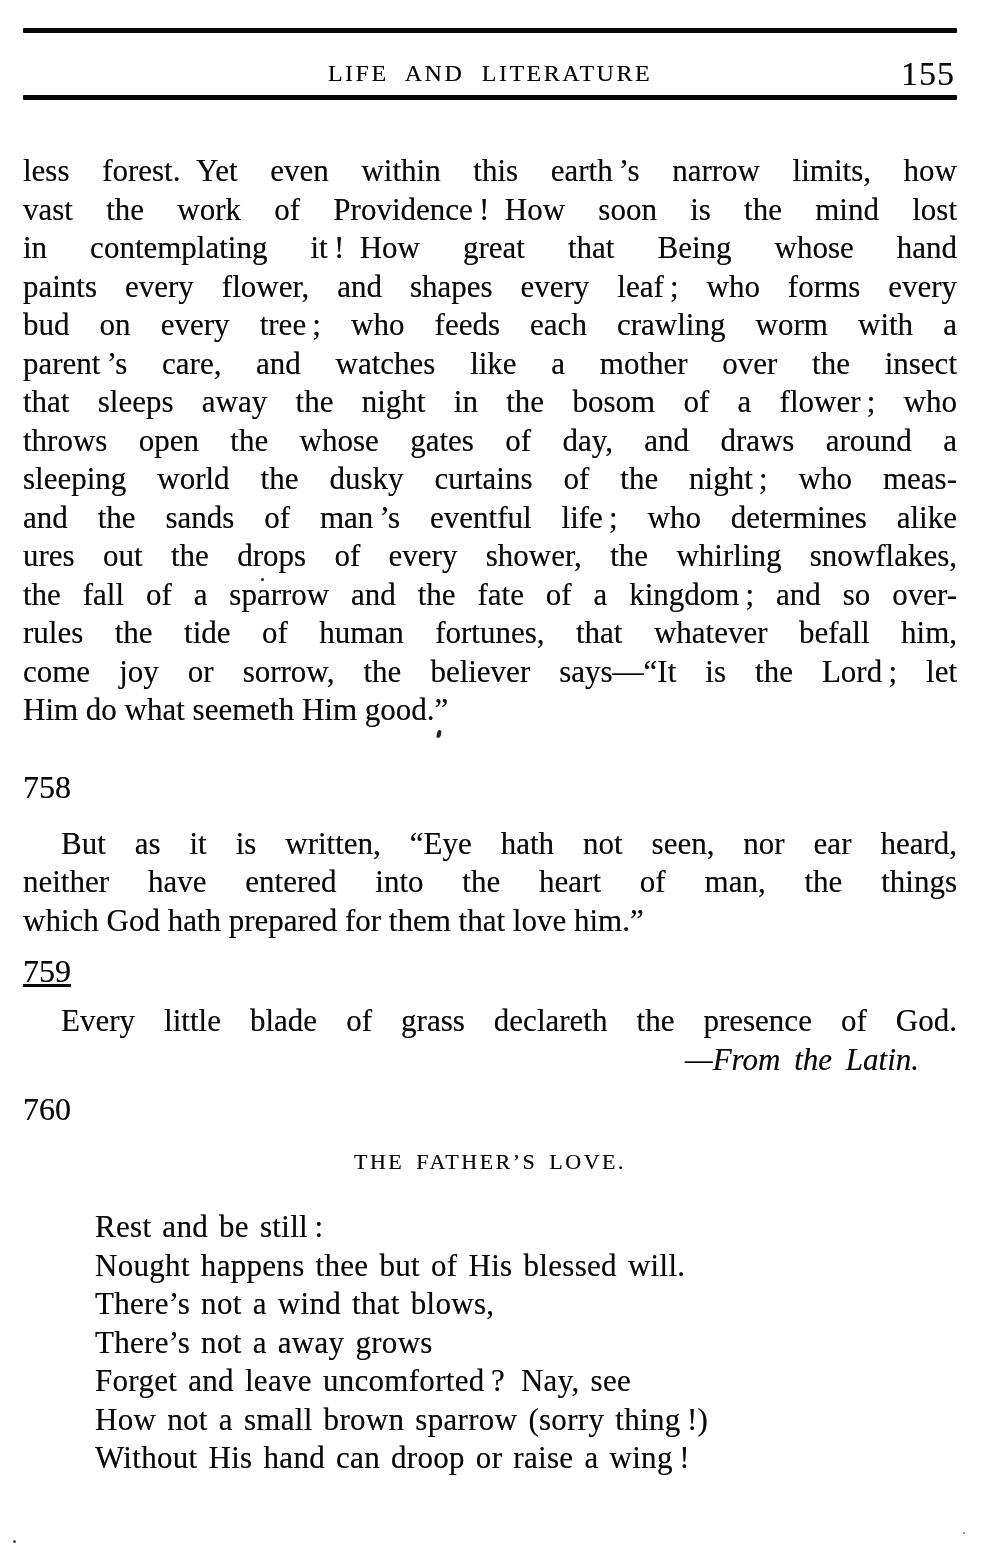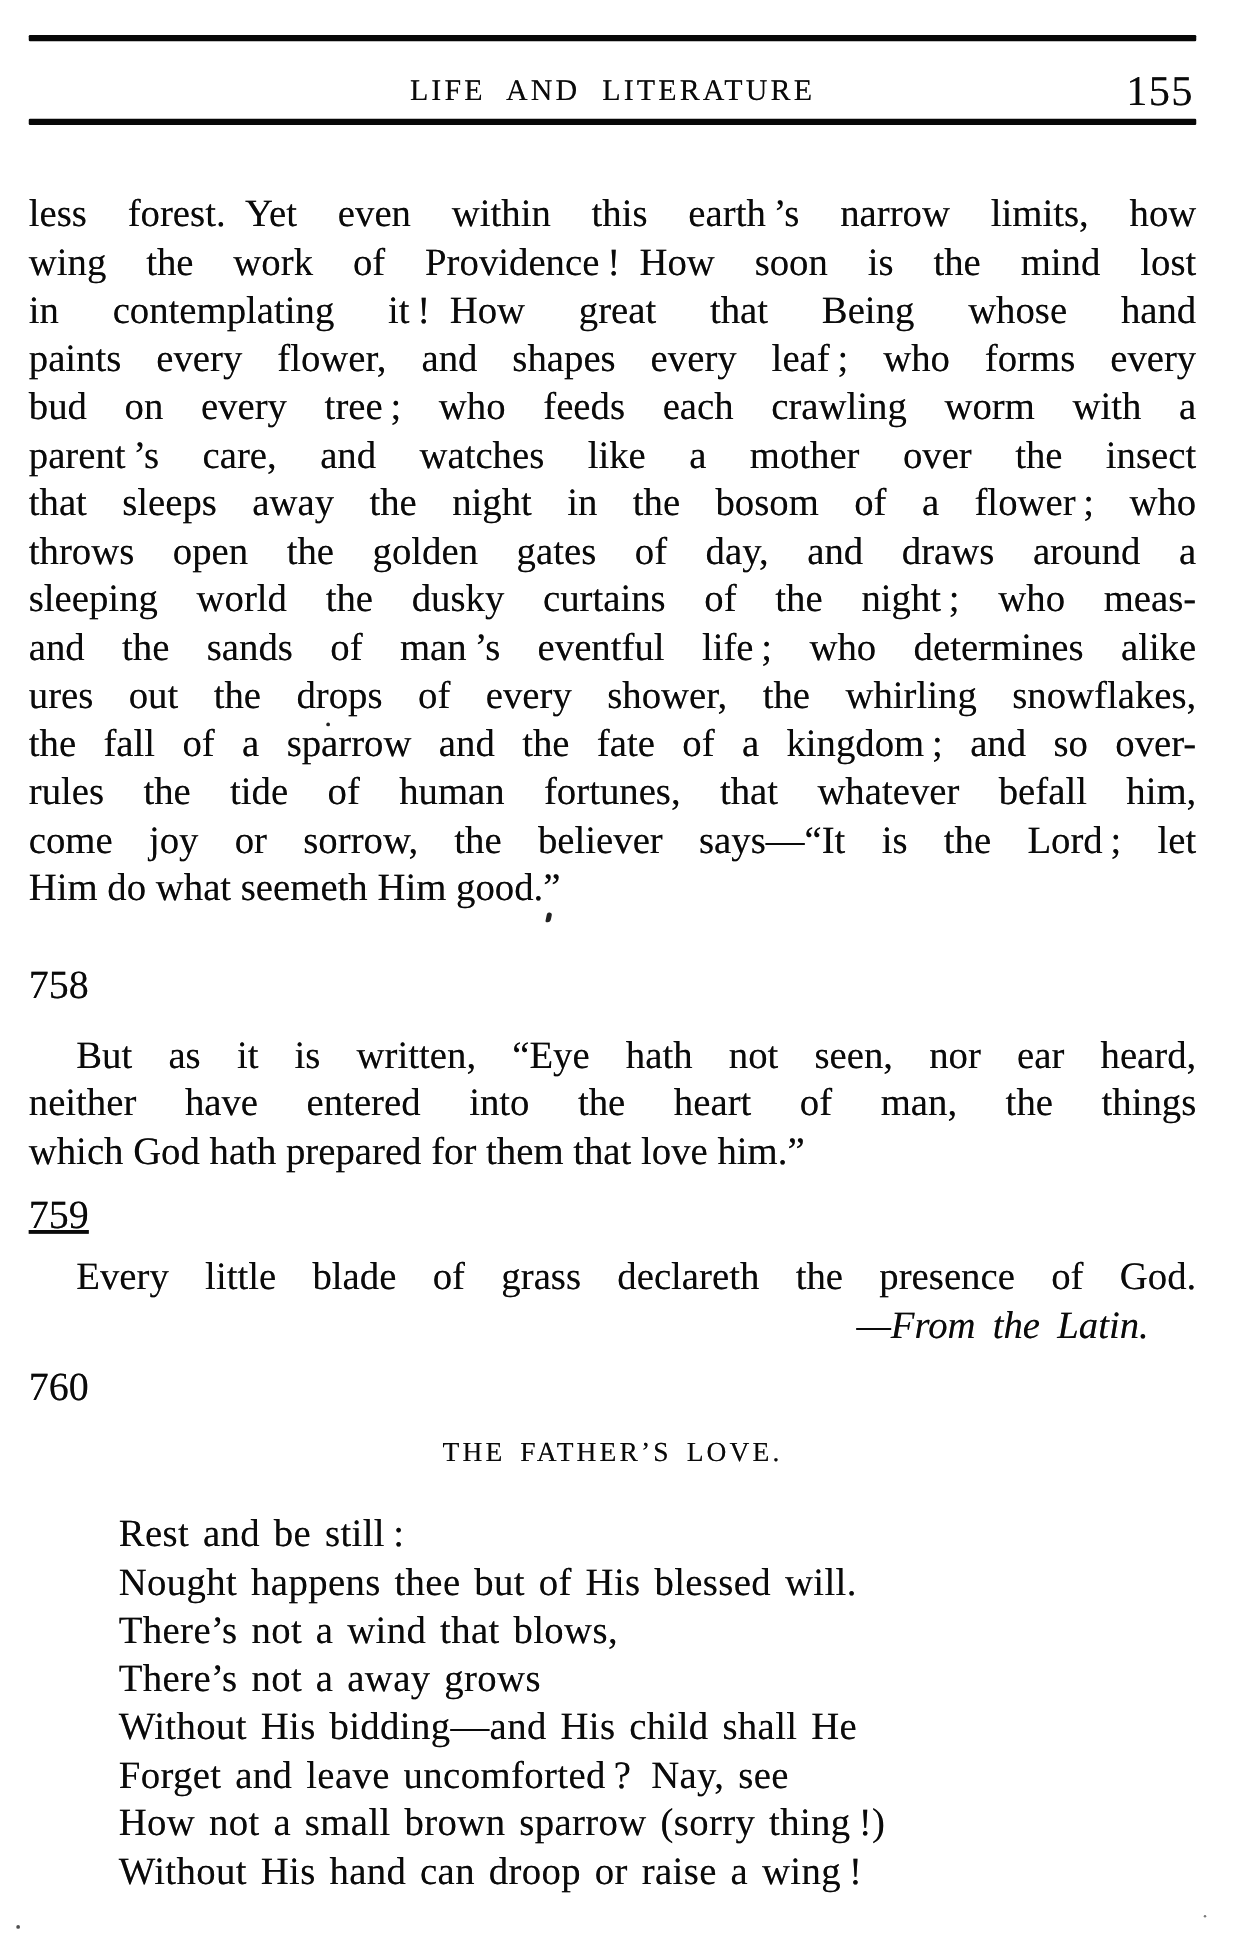--- a/index.html
+++ b/index.html
@@ -70,27 +70,27 @@
 
     <div class="hdr">
       <div class="hdr-title">LIFE AND LITERATURE</div>
       <div class="hdr-num">155</div>
     </div>
 
     <div class="rule"></div>
 
     <div class="bodytext p1">
       <div class="jl">less forest. Yet even within this earth ’s narrow limits, how</div>
-      <div class="jl">wing the work of Providence ! How soon is the mind lost</div>
+      <div class="jl">vast the work of Providence ! How soon is the mind lost</div>
       <div class="jl">in contemplating it ! How great that Being whose hand</div>
       <div class="jl">paints every flower, and shapes every leaf ; who forms every</div>
       <div class="jl">bud on every tree ; who feeds each crawling worm with a</div>
       <div class="jl">parent ’s care, and watches like a mother over the insect</div>
       <div class="jl">that sleeps away the night in the bosom of a flower ; who</div>
-      <div class="jl">throws open the golden gates of day, and draws around a</div>
+      <div class="jl">throws open the whose gates of day, and draws around a</div>
       <div class="jl">sleeping world the dusky curtains of the night ; who meas-</div>
       <div class="jl">and the sands of man ’s eventful life ; who determines alike</div>
       <div class="jl">ures out the drops of every shower, the whirling snowflakes,</div>
       <div class="jl">the fall of a sparrow and the fate of a kingdom ; and so over-</div>
       <div class="jl">rules the tide of human fortunes, that whatever befall him,</div>
       <div class="jl">come joy or sorrow, the believer says—“It is the Lord ; let</div>
       <div class="jl-last">Him do what seemeth Him good.”</div>
     </div>
 
     <div class="secnum secnum-758">758</div>
@@ -112,21 +112,20 @@
 
     <div class="secnum secnum-760">760</div>
 
     <div class="poem-title">THE FATHER’S LOVE.</div>
 
     <div class="bodytext poem">
       <div>Rest and be still :</div>
       <div>Nought happens thee but of His blessed will.</div>
       <div>There’s not a wind that blows,</div>
       <div>There’s not a away grows</div>
-      <div>Without His bidding—and His child shall He</div>
       <div>Forget and leave uncomforted ? Nay, see</div>
       <div>How not a small brown sparrow (sorry thing !)</div>
       <div>Without His hand can droop or raise a wing !</div>
     </div>
 
   </div>
 
   <div class="speck speck-comma"></div>
   <div class="speck speck-1"></div>
   <div class="speck speck-2"></div>

